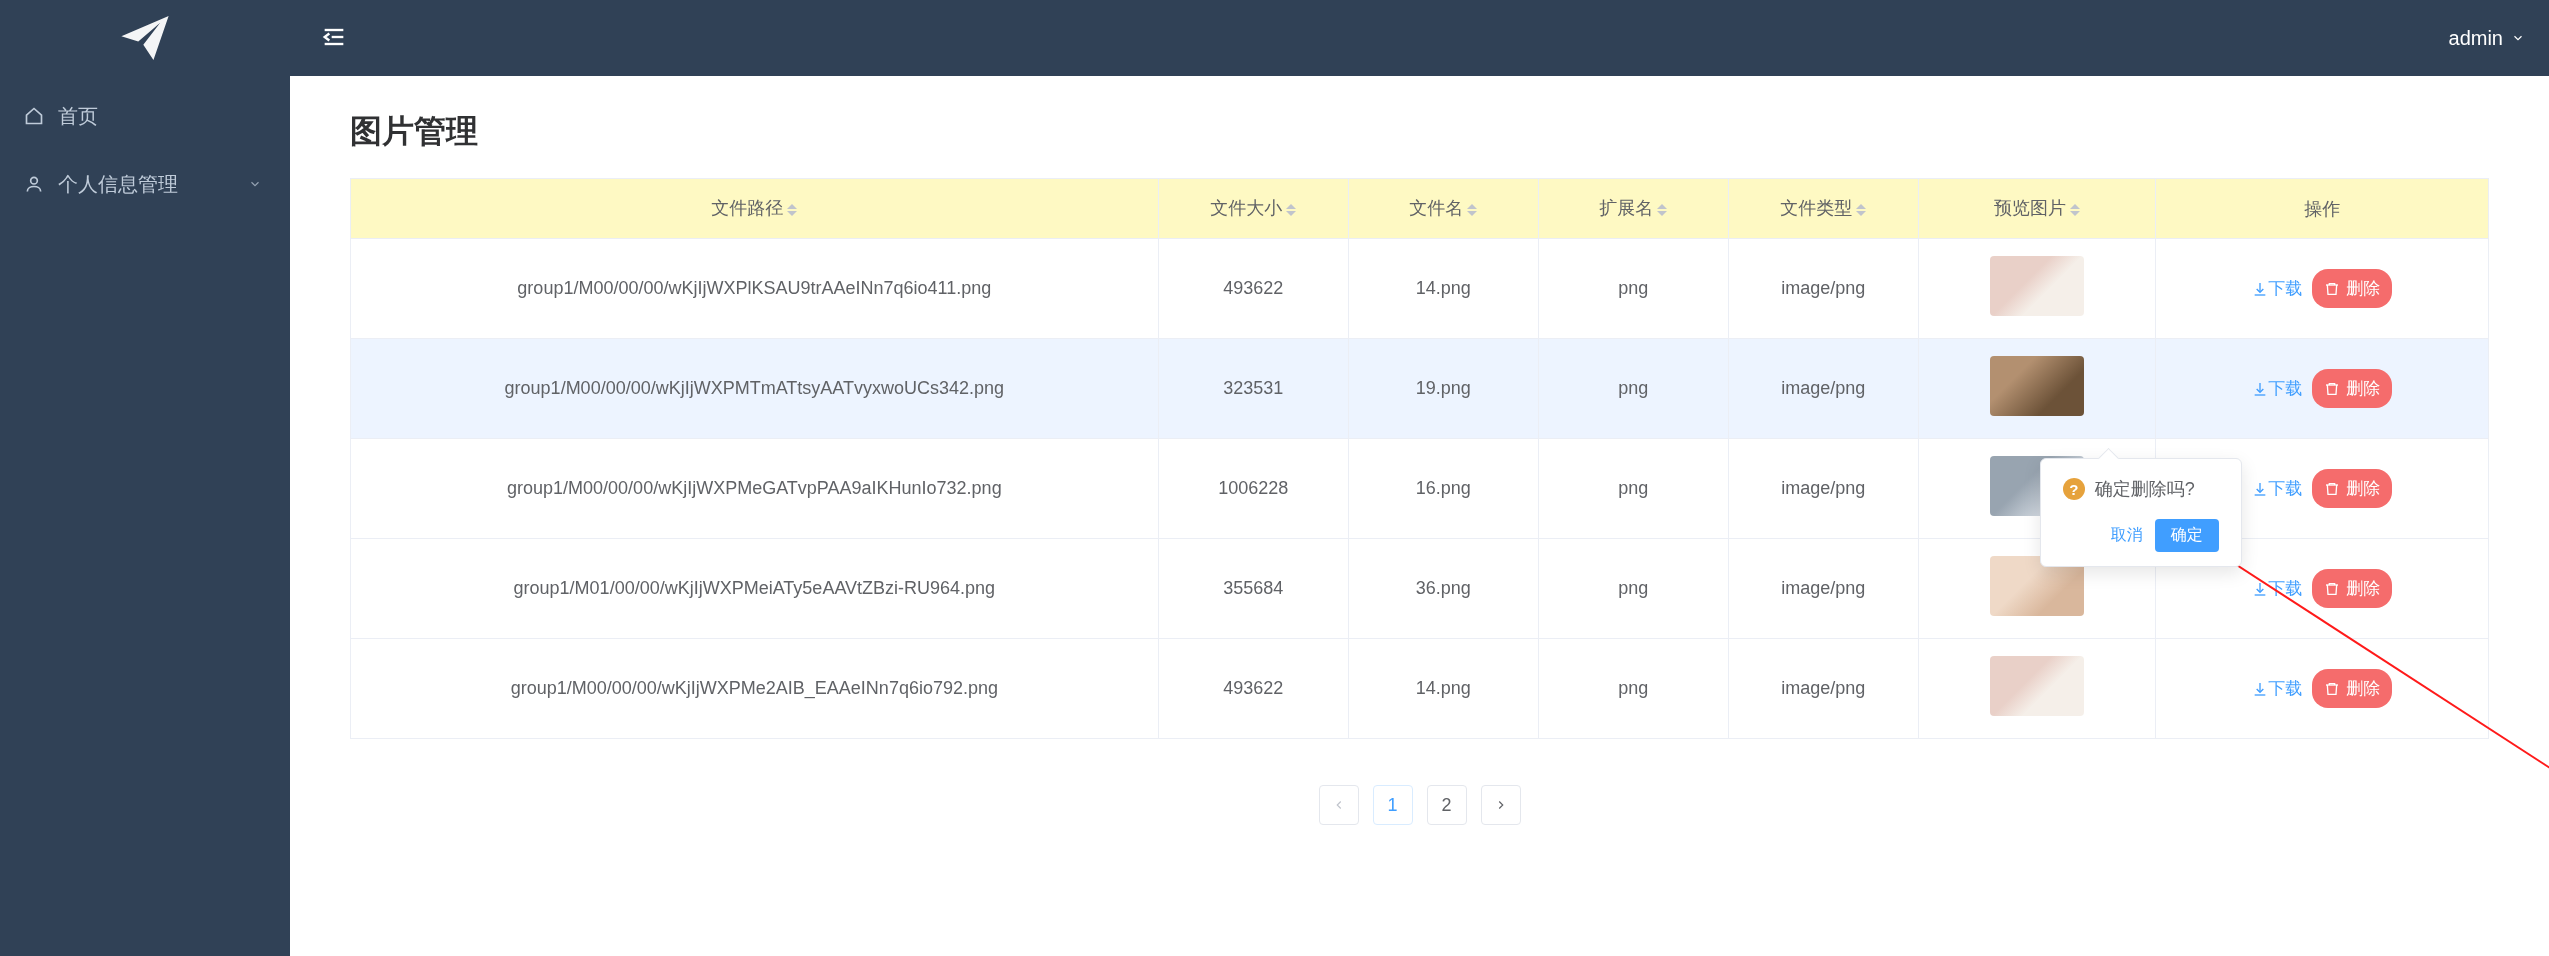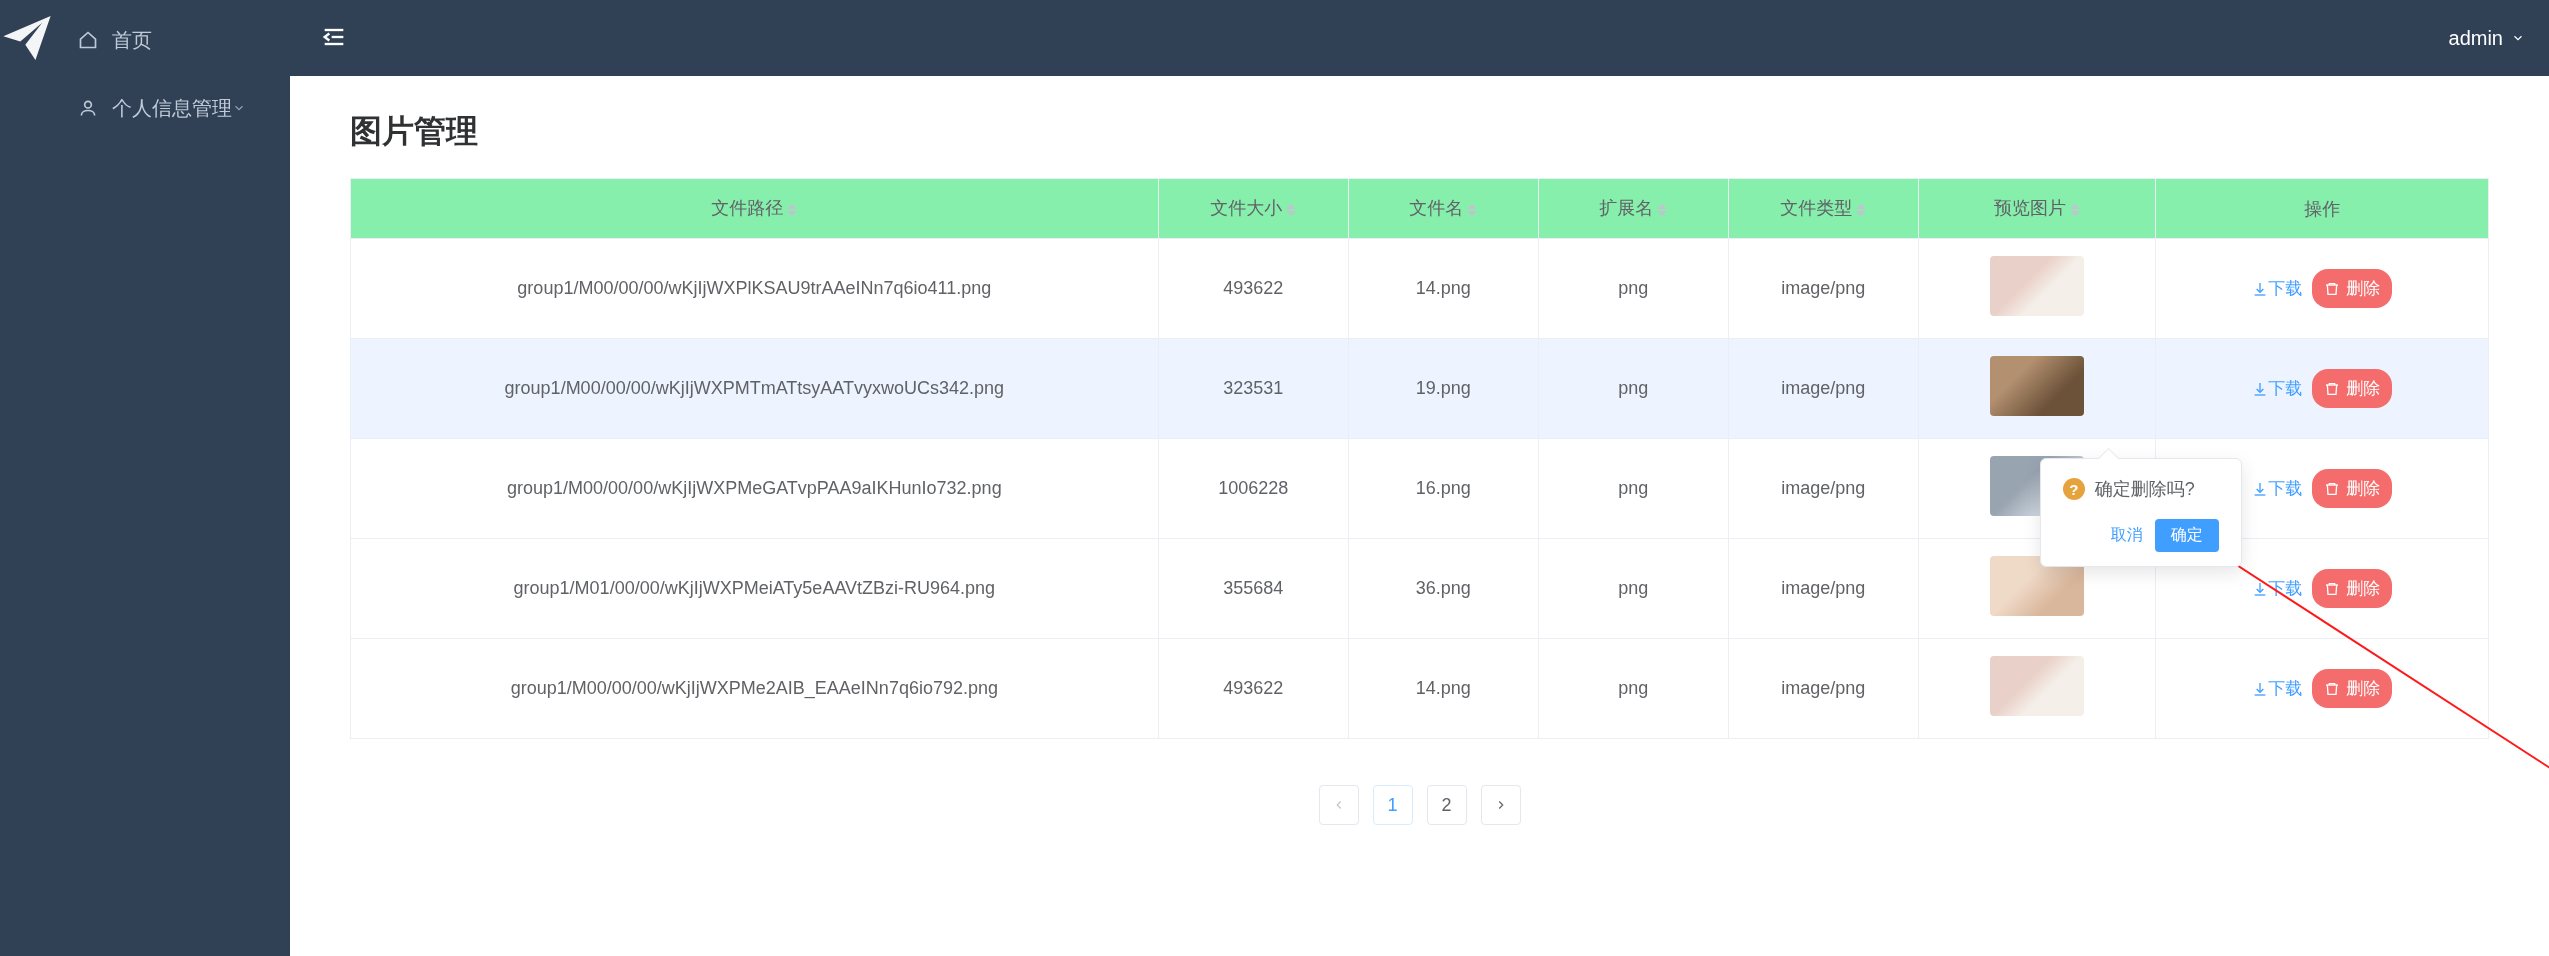--- a/index.html
+++ b/index.html
@@ -1,20 +1,20 @@
 <!DOCTYPE html>
 <html><head>
 <meta charset="utf-8">
 <style>
 * { margin: 0; padding: 0; box-sizing: border-box; }
 body { font-family: -apple-system, "Helvetica Neue", Arial, "PingFang SC", "Microsoft YaHei", sans-serif; font-size: 14px; color: #606266; }
 .app { display: flex; width: 100vw; height: 100vh; overflow: hidden; }
 
 
-.sidebar { width: 290px; flex: 0 0 290px; background: #304156; color: #bfcbd9; display: flex; flex-direction: row; }
+.sidebar { width: 290px; flex: 0 0 290px; background: #304156; color: #bfcbd9; display: flex; flex-direction: column; }
 .logo-wrap { height: 76px; display: flex; align-items: center; justify-content: center; }
 .logo-wrap svg { width: 54px; height: 54px; }
 .menu { padding-top: 6px; }
 .menu-item { height: 68px; display: flex; align-items: center; padding: 0 28px 0 24px; font-size: 20px; cursor: pointer; }
 .menu-item .mi-icon { width: 20px; margin-right: 14px; display: inline-flex; }
 .menu-item .mi-label { flex: 1; }
 .menu-item .mi-chev { opacity: .7; display: inline-flex; }
 
 
 .main { flex: 1; display: flex; flex-direction: column; min-width: 0; }
@@ -22,21 +22,21 @@
 .header .collapse-btn { margin-left: 6px; cursor: pointer; }
 .header .spacer { flex: 1; }
 .header .user { font-size: 20px; display: flex; align-items: center; gap: 8px; cursor: pointer; }
 
 .content { flex: 1; overflow: auto; padding: 34px 60px; background: #fff; }
 .page-title { font-size: 32px; font-weight: 700; color: #303133; margin-bottom: 24px; }
 
 .table-wrap { position: relative; }
 table.data { width: 100%; border-collapse: collapse; table-layout: fixed; }
 table.data th, table.data td { border: 1px solid #ebeef5; padding: 0 10px; text-align: center; font-size: 18px; color: #606266; vertical-align: middle; }
-table.data th { height: 60px; font-weight: 500; background: #86efac; color: #606266; }
+table.data th { height: 60px; font-weight: 500; background: #fef9c3; color: #606266; }
 table.data td { height: 100px; }
 table.data tr.hover td { background: #edf4ff; }
 .col-path { width: 34%; } .col-size { width: 8%; } .col-name { width: 8%; } .col-ext { width: 8%; } .col-type { width: 8%; } .col-thumb { width: 10%; } .col-ops { width: 14%; }
 .sort-caret { display: inline-flex; flex-direction: column; vertical-align: middle; margin-left: 4px; }
 .sort-caret i { width: 0; height: 0; border: 5px solid transparent; }
 .sort-caret .asc { border-bottom-color: #c0c4cc; margin-bottom: 2px; }
 .sort-caret .desc { border-top-color: #c0c4cc; }
 
 .thumb { width: 94px; height: 60px; border-radius: 4px; display: inline-block; }
 .thumb.p1 { background: linear-gradient(135deg,#e9d0c8 40%,#f5efe9 60%); }

